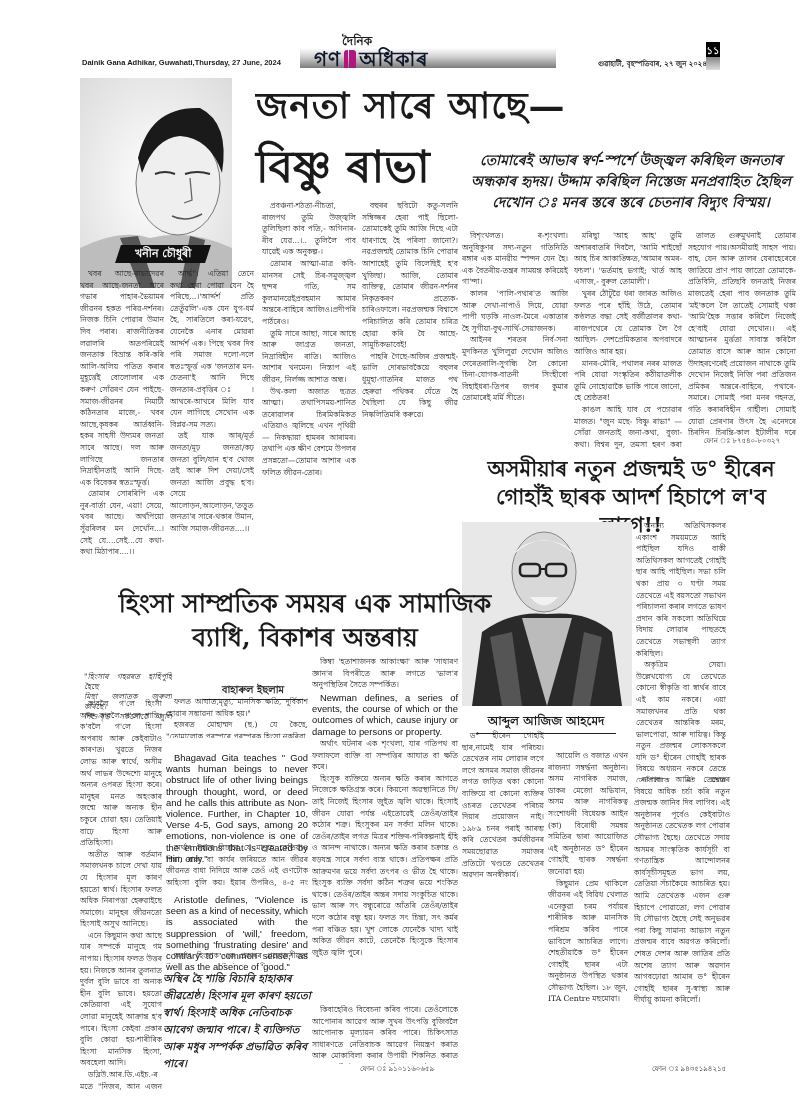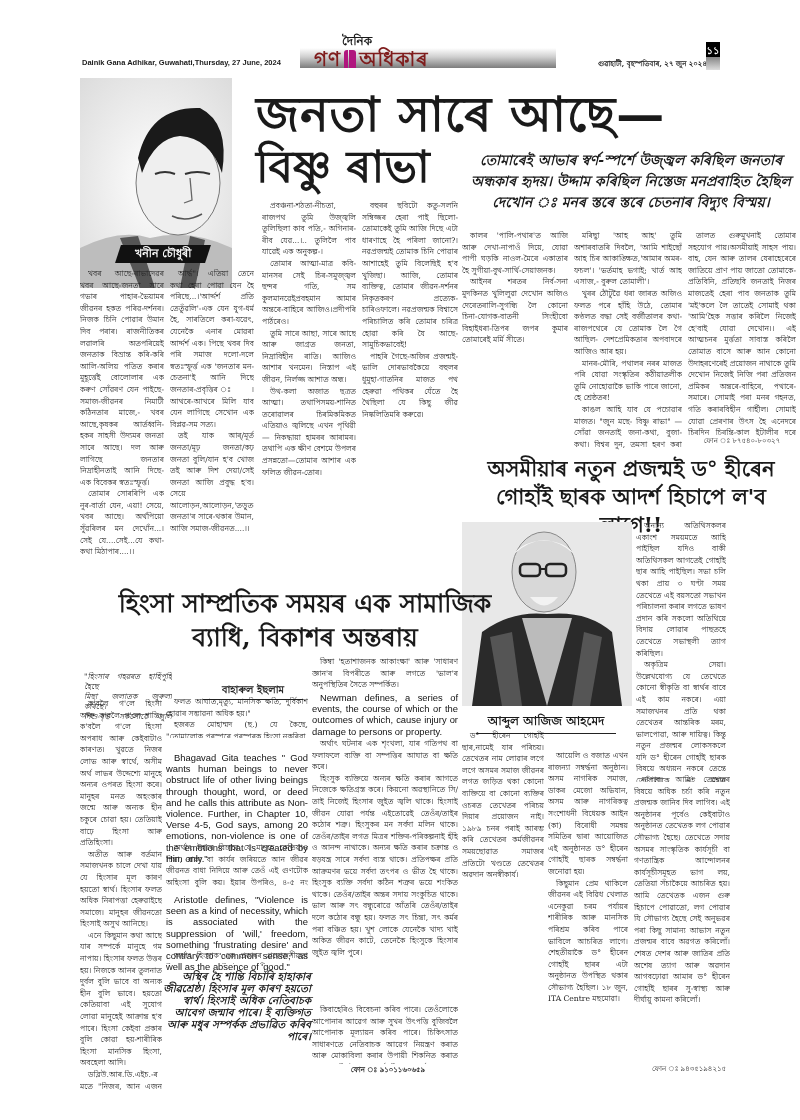--- a/index.html
+++ b/index.html
@@ -10,29 +10,29 @@
 
   
   .left-tab { left: 80px; top: 55px; width: 160px; height: 14px; display: flex; align-items: center; }
   .left-tab .grad { width: 20px; height: 14px; background: linear-gradient(to right, #333, #fff); }
   .left-tab .txt { font-family: "Liberation Sans", sans-serif; font-size: 7.5px; font-weight: bold; margin-left: 2px; white-space: nowrap; }
 
   .masthead { left: 300px; top: 38px; width: 256px; height: 32px; }
   .masthead .daily { position: absolute; left: 2px; top: -6px; font-size: 12px; font-weight: bold; margin-left: 40px; }
   .masthead .bar { position: absolute; left: 0; top: 10px; width: 256px; height: 20px;
         background: linear-gradient(to bottom, #ffffff 0%, #cfcfcf 45%, #7c7c7c 100%); }
-  .masthead .name { position: absolute; left: 14px; top: 6px; font-size: 20px; font-weight: bold; color: #7f1d1d; white-space: nowrap; letter-spacing: 1px; }
+  .masthead .name { position: absolute; left: 14px; top: 6px; font-size: 20px; font-weight: bold; color: #0f172a; white-space: nowrap; letter-spacing: 1px; }
   .masthead .logo { display: inline-block; width: 12px; height: 18px; margin: 0 3px; vertical-align: -2px;
         background: linear-gradient(to right, #b0167e 0 35%, transparent 35% 45%, #b0167e 45% 100%); border-radius: 3px 3px 0 0; }
 
   .right-date { left: 598px; top: 58px; font-size: 7px; font-weight: bold; white-space: nowrap; }
   .page-num { left: 706px; top: 42px; width: 14px; height: 28px; background: linear-gradient(to bottom, #000 0 55%, #888 55%, #ddd 100%); color: #fff; font-size: 10px; font-weight: bold; text-align: center; line-height: 18px; }
 
   
-  .h1-line1 { left: 256px; top: 78px; font-size: 48px; font-weight: bold; white-space: nowrap; letter-spacing: 1px; }
+  .h1-line1 { left: 256px; top: 78px; font-size: 36px; font-weight: bold; white-space: nowrap; letter-spacing: 1px; }
   .h1-line2 { left: 256px; top: 134px; font-size: 44px; font-weight: bold; white-space: nowrap; }
   .sub-head { left: 462px; top: 150px; width: 338px; font-size: 14px; font-style: italic; line-height: 21px; text-align: center; font-weight: bold; }
 
   
   .portrait { left: 80px; top: 78px; width: 152px; height: 210px; overflow: hidden; }
   .portrait svg { width: 100%; height: 100%; }
   .byline1 { left: 118px; top: 245px; width: 90px; height: 18px; background: #111; color: #fff; font-size: 11px; font-weight: bold;
         text-align: center; line-height: 18px; transform: skewX(-18deg); }
   .byline1 span { display: inline-block; transform: skewX(18deg); }
 
@@ -49,21 +49,21 @@
   .hiren-photo svg { width: 100%; height: 100%; }
   .byline2 { left: 476px; top: 712px; width: 140px; font-size: 12px; font-weight: bold; text-align: center; border-bottom: 1px solid #222; padding-bottom: 1px; }
 
   
   .h3 { left: 80px; top: 587px; width: 380px; text-align: center; font-size: 25px; font-weight: bold; line-height: 34px; margin-left: 35px; }
   .byline3 { left: 203px; top: 682px; width: 100px; font-size: 10px; font-weight: bold; text-align: center; border-bottom: 1px solid #222; }
 
   .eng { font-family: "Liberation Sans", sans-serif; font-size: 9.4px; line-height: 11.2px; text-align: justify; color: #111; }
   .eng p { text-indent: 8px; }
 
-  .pull-quote { left: 163px; top: 970px; width: 148px; font-size: 10.5px; font-style: italic; line-height: 12px; text-align: right; font-weight: bold; }
+  .pull-quote { left: 163px; top: 970px; width: 148px; font-size: 10.5px; font-style: italic; line-height: 17px; text-align: left; font-weight: bold; }
 
   .poem { font-style: italic; }
 </style>
 </head>
 <body>
 
 <div class="abs left-tab">
   <div class="grad"></div>
   <span class="txt">Dainik Gana Adhikar, Guwahati,Thursday, 27 June, 2024</span>
 </div>
@@ -117,20 +117,21 @@
   <p>প্ৰবঞ্চনা-শঠতা-নীচতা, ৰাজপথ তুমি উজ্জ্বলি তুলিছিলা কাব পতি,- অগিনাৰ-ৰীব যেৱ...।.. তুলিলৈ পাব যাৱেই এক অনুকল্প-।</p>
   <p>তোমাৰ আত্মা-মাত্ৰ কবি-মানসৰ সেই চিৰ-সমুজ্জ্বল ছন্দৰ গতি, সম কুলমানৱেইপ্ৰবহমান আমাৰ অন্তৰে-বাহিৰে আজিও।প্ৰদীপৰি পাৰ্ঠৰেও।</p>
   <p>তুমি সাৰে আছা, সাৰে আছে আৰু জাগ্ৰত জনতা, নিদ্ৰাবিহীন ৰাতি। আজিও আশাৰ খনমেন। নিস্তাপ এই জীৱন, নিৰ্লজ্জ আশাত অন্ধ।</p>
   <p>উথ-কলা অজাত ছত্ৰত আত্মা। তথাপিসময়-শানিত তৰোৱালৰ চিৰমিকমিকত এতিয়াও জ্বলিছে এখন পৃথিৱী — নিকদ্ধায়া হামৰৰ আৰামৰ। তথাপি এক ক্ষীণ বেশমে উপলৰ প্ৰসন্নতো—তোমাৰ আশাৰ এক ফলিত জীৱন-তোৰ।</p>
 </div>
 <div class="abs col" style="left:362px; top:200px; width:96px; height:390px;">
   <p>বহুৰৰ ছবিটো কতু-সলনি সম্বিজ্জৰ হেৰা পাই ছিলো- তোমাকেই তুমি আজি দিছে এটা ধাৰণাহে হৈ পৰিলা জানো?। নৱপ্ৰজন্মই তোমাক চিনি পোৱাৰ আশাহেই তুমি বিলেছিই হ'ব খুজিছা। আজি, তোমাৰ ব্যক্তিত্ব, তোমাৰ জীৱন-দৰ্শনৰ নিকৃতকৰণ প্ৰত্যেক-চাৰিওফালে। নৱপ্ৰজন্মক বিশ্বাসে পৰিচালিত কৰি তোমাৰ চৰিত্ৰ হোৱা কৰি যৈ আছে- সামুচিকভাবেই!</p>
   <p>পাহৰি গৈছে-অজিৰ প্ৰজন্মই-ভালি দোৰভাবকৈয়ে বহুলৰ ধুমুহা-গাতনিৰ মাজত পথ হেৰুৱা পথিকৰ যেঁতে হৈ থৈছিলা যে কিছু জীৱ নিষ্কলিতিমৰি কৰুৱে।</p>
 </div>
 <div class="abs col" style="left:462px; top:230px; width:106px; height:220px;">
+  <p>বিশৃংখলত। ৰ-শৃংখলা। অনুষিকুণৰ সদ্য-নতুন গতিনিতি ৰঙ্গাৰ এক মানৱীয় স্পন্দন যেন হৈ। এক বৈতৰীয়-তন্ত্ৰৰ সাময়ন্ত কৰিয়েই গা'ন্দা।</p>
   <p>কালৰ 'পালি-পথাৰ'ত আজি আৰু দেখা-নাপাওঁ দিয়ে, যোৱা পাপী ঘড়কি নাওল-মৈৰে একাতাৰ হৈ সুগীয়া-বুথ-সাৰ্থি-সেয়াজনক।</p>
   <p>আইনৰ শৰতৰ নিৰ্ব-সনা মুদকিনত খুলিলুৱা দেখোন অজিও দেৰেতৰালি-সুগন্ধি লৈ কোনো চিনা-যোগক-বাতনী সিংহীবো বিহাইধৰা-তিপৰ জপৰ কুমাৰ তোমাৰেই মৰ্মি সীতে।</p>
 
 </div>
 <div class="abs col" style="left:574px; top:230px; width:108px; height:220px;">
   <p>মৰিছ্বা 'আহ আহ' তুমি অশাৰবাতৰি দিবলৈ, 'আমি শাইছোঁ আহ চিৰ আকাঙ্ক্ষিত,'আমাৰ অমৰ-ফচল'। 'ভৰ্তমাহ ভগাই; খাৰ্ত আহ এসাজ,- বুৰুল তোমালী'।</p>
   <p>খুৰৰ ঠৌটুৱৈ ধৰা জাৰত অজিও ফলত পৰে হাঁহি উঠে, তোমাৰ কণ্ঠলত বদ্ধা সেই বৰ্জীতালৰ কথা-ৰাজপথেৰে যে তোমাক লৈ গৈ আছিল- দেশপ্ৰেমিকতাৰ অপবাদৰে আজিও আৰ হয়।</p>
   <p>মানৰ-মৌৰি, পথালৰ নৰৰ মাজত পৰি যোৱা সংস্কৃতিৰ কঠীয়াতলীক তুমি নোহোৱাকৈ ভাকি পাৰে জানো, হে শ্ৰেষ্ঠতৰ!</p>
   <p>কাঙল আহি যাব যে পচোৱাৰ মাজত। "জুন মছে- বিষ্ণু ৰাভা" — সোঁৱা জনতাই জনা-কথা, বুজা-কথা। বিশ্বৰ দুন, তমসা হৰণ কৰা সেই কালকৰ্দী নৰীয়ান ছ্বাল।</p>
 
@@ -221,15 +222,15 @@
 <div class="abs eng" style="left:312px; top:692px; width:146px; height:46px;">
   <p>Newman defines, a series of events, the course of which or the outcomes of which, cause injury or damage to persons or property.</p>
 </div>
 <div class="abs col" style="left:312px; top:738px; width:146px; height:266px;">
   <p>অৰ্থাৎ ঘটনাৰ এক শৃংখলা, যাৰ গতিপথ বা ফলাফলে ব্যক্তি বা সম্পত্তিৰ আঘাত বা ক্ষতি কৰে।</p>
   <p>হিংসুক ব্যক্তিয়ে অন্যৰ ক্ষতি কৰাৰ আগতে নিজেকে ক্ষতিগ্ৰস্ত কৰে। কিয়নো অৱস্থানিতে সি/তাই নিজেই হিংসাৰ জুইত জ্বলি থাকে। হিংসাই জীৱন যোৱা পৰ্যন্ত এইতোৱেই তেওঁৰ/তাইৰ কঠোৰ শত্ৰু। হিংসুকৰ মন সৰ্বদা মলিন থাকে। তেওঁৰ/তাইৰ লগত মিত্ৰৰ শক্তিৰ-পৰিকল্পনাই হঁহি ও আনন্দ নাথাকে। অন্যৰ ক্ষতি কৰাৰ চক্ৰান্ত ও ষড়যন্ত্ৰ সাৰে সৰ্বদা ব্যস্ত থাকে। প্ৰতিপক্ষৰ প্ৰতি আক্ৰমণৰ ভয়ে সৰ্বদা তৎপৰ ও ভীত হৈ থাকে। হিংসুক ব্যক্তি সৰ্বদা কঠিন শত্ৰুৰ ভয়ে শংকিত থাকে। তেওঁৰ/তাইৰ অন্তৰ সদায় সংকুচিত থাকে। ভাল আৰু সৎ বন্ধুৰোৱে আঁতৰি তেওঁৰ/তাইৰ দলে কঠোৰ বন্ধু হয়। ফলত সৎ চিন্তা, সৎ কৰ্মৰ পৰা বঞ্চিত হয়। খুশ লোকে যেনেকৈ খাদ্য খাই অকিত জীৱন কাটে, তেনেকৈ হিংসুকে হিংসাৰ জুইত জ্বলি পুৰে।</p>
 </div>
 <div class="abs col" style="left:312px; top:1004px; width:146px; height:60px;">
   <p>কিবাহেৰিও বিবেচনা কৰিব পাৰে। তেওঁলোকে আপোনাৰ আৱেগ আৰু সুখৰ উৎপত্তি বুজিবলৈ আপোনাক মূল্যায়ন কৰিব পাৰে। চিকিৎসাত সাধাৰণতে নেতিবাচক আৱেগ নিয়ন্ত্ৰণ কৰাত আৰু মোকাবিলা কৰাৰ উপায়ী শিকনিত কৰাত সহায় কৰিবলৈ পৰামৰ্শ দিয়া অন্তৰ্ভুক্ত থাকে। প্ৰয়োজন হ'লে ঔষধ খাব হ'ব পাৰে।</p>
 </div>
-<div class="abs col" style="left:320px; top:1064px; width:136px; height:12px;font-weight:bold;">
+<div class="abs col" style="left:329px; top:1064px; width:136px; height:12px;">
   <div class="phone">ফোন ঃ ৯১০১১৬০৬৫৯</div>
 </div>
 
 </body></html>

